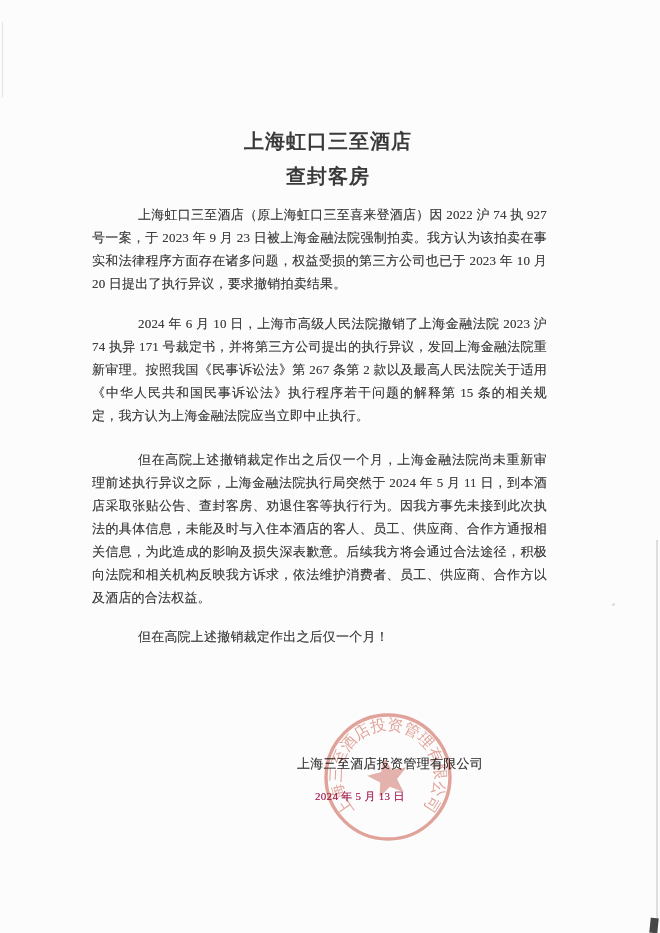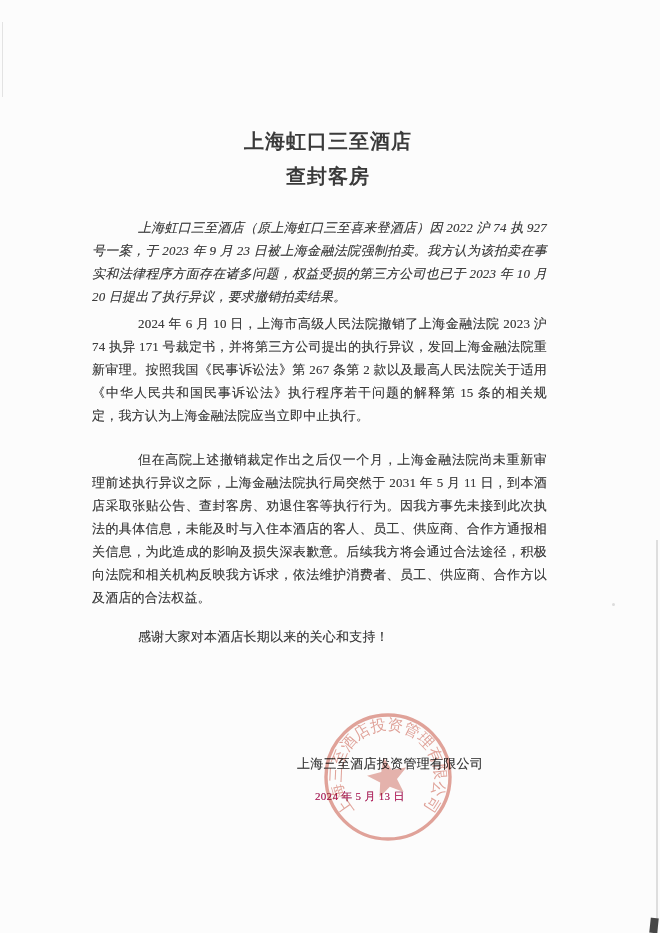--- a/index.html
+++ b/index.html
@@ -35,21 +35,21 @@
     width: 455px;
     margin: 0;
     font-size: 13px;
     line-height: 23px;
     color: #3d3d3d;
     text-align: justify;
     text-indent: 46px;
     letter-spacing: 0.2px;
     text-shadow: 0 0 0.4px rgba(60,60,60,0.55);
   }
-  .para-1 { top: 216px; font-style: italic; }
+  .para-1 { top: 203px; }
   .para-2 { top: 312px; }
   .para-3 { top: 448px; }
   .para-4 { top: 625px; text-align: left; }
   .signature-line {
     position: absolute;
     left: 297px;
     top: 755px;
     margin: 0;
     font-size: 13px;
     letter-spacing: 0.3px;
@@ -121,23 +121,23 @@
 <div class="page">
 
   <h1 class="doc-title line1">上海虹口三至酒店</h1>
 
   <h2 class="doc-title line2">查封客房</h2>
 
   <p class="body-para para-1">上海虹口三至酒店（原上海虹口三至喜来登酒店）因 2022 沪 74 执 927 号一案，于 2023 年 9 月 23 日被上海金融法院强制拍卖。我方认为该拍卖在事实和法律程序方面存在诸多问题，权益受损的第三方公司也已于 2023 年 10 月 20 日提出了执行异议，要求撤销拍卖结果。</p>
 
   <p class="body-para para-2">2024 年 6 月 10 日，上海市高级人民法院撤销了上海金融法院 2023 沪 74 执异 171 号裁定书，并将第三方公司提出的执行异议，发回上海金融法院重新审理。按照我国《民事诉讼法》第 267 条第 2 款以及最高人民法院关于适用《中华人民共和国民事诉讼法》执行程序若干问题的解释第 15 条的相关规定，我方认为上海金融法院应当立即中止执行。</p>
 
-  <p class="body-para para-3">但在高院上述撤销裁定作出之后仅一个月，上海金融法院尚未重新审理前述执行异议之际，上海金融法院执行局突然于 2031 年 5 月 11 日，到本酒店采取张贴公告、查封客房、劝退住客等执行行为。因我方事先未接到此次执法的具体信息，未能及时与入住本酒店的客人、员工、供应商、合作方通报相关信息，为此造成的影响及损失深表歉意。后续我方将会通过合法途径，积极向法院和相关机构反映我方诉求，依法维护消费者、员工、供应商、合作方以及酒店的合法权益。</p>
+  <p class="body-para para-3">但在高院上述撤销裁定作出之后仅一个月，上海金融法院尚未重新审理前述执行异议之际，上海金融法院执行局突然于 2024 年 5 月 11 日，到本酒店采取张贴公告、查封客房、劝退住客等执行行为。因我方事先未接到此次执法的具体信息，未能及时与入住本酒店的客人、员工、供应商、合作方通报相关信息，为此造成的影响及损失深表歉意。后续我方将会通过合法途径，积极向法院和相关机构反映我方诉求，依法维护消费者、员工、供应商、合作方以及酒店的合法权益。</p>
 
-  <p class="body-para para-4">感谢大家对本酒店长期以来的关心和支持！</p>
+  <p class="body-para para-4">但在高院上述撤销裁定作出之后仅一个月！</p>
 
   <p class="signature-line">上海三至酒店投资管理有限公司</p>
 
   <p class="date-line">2024 年 5 月 13 日</p>
 
   <svg class="seal-stamp" viewBox="0 0 160 160" xmlns="http://www.w3.org/2000/svg">
     <defs>
       <path id="sealArc" d="M 46.8,113.2 A 47,47 0 0 1 80,33 A 47,47 0 0 1 113.2,113.2" fill="none"></path>
     </defs>
     <g>

